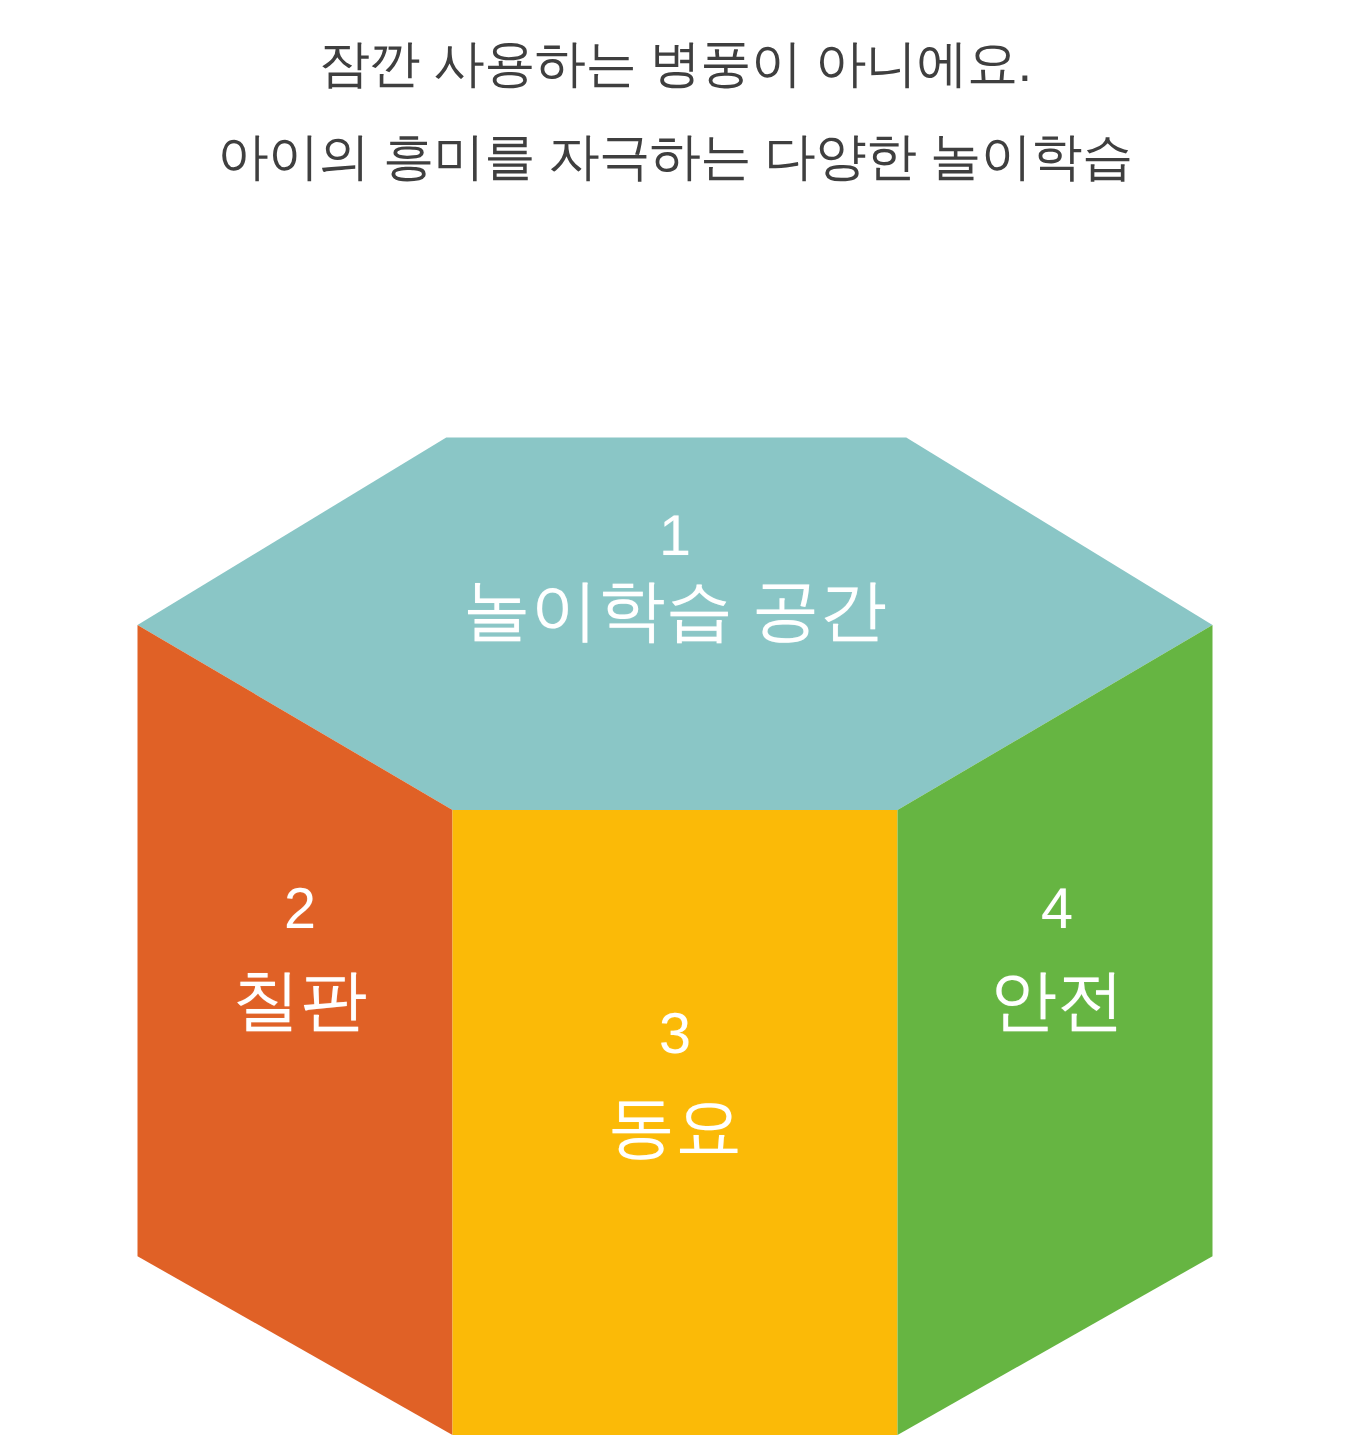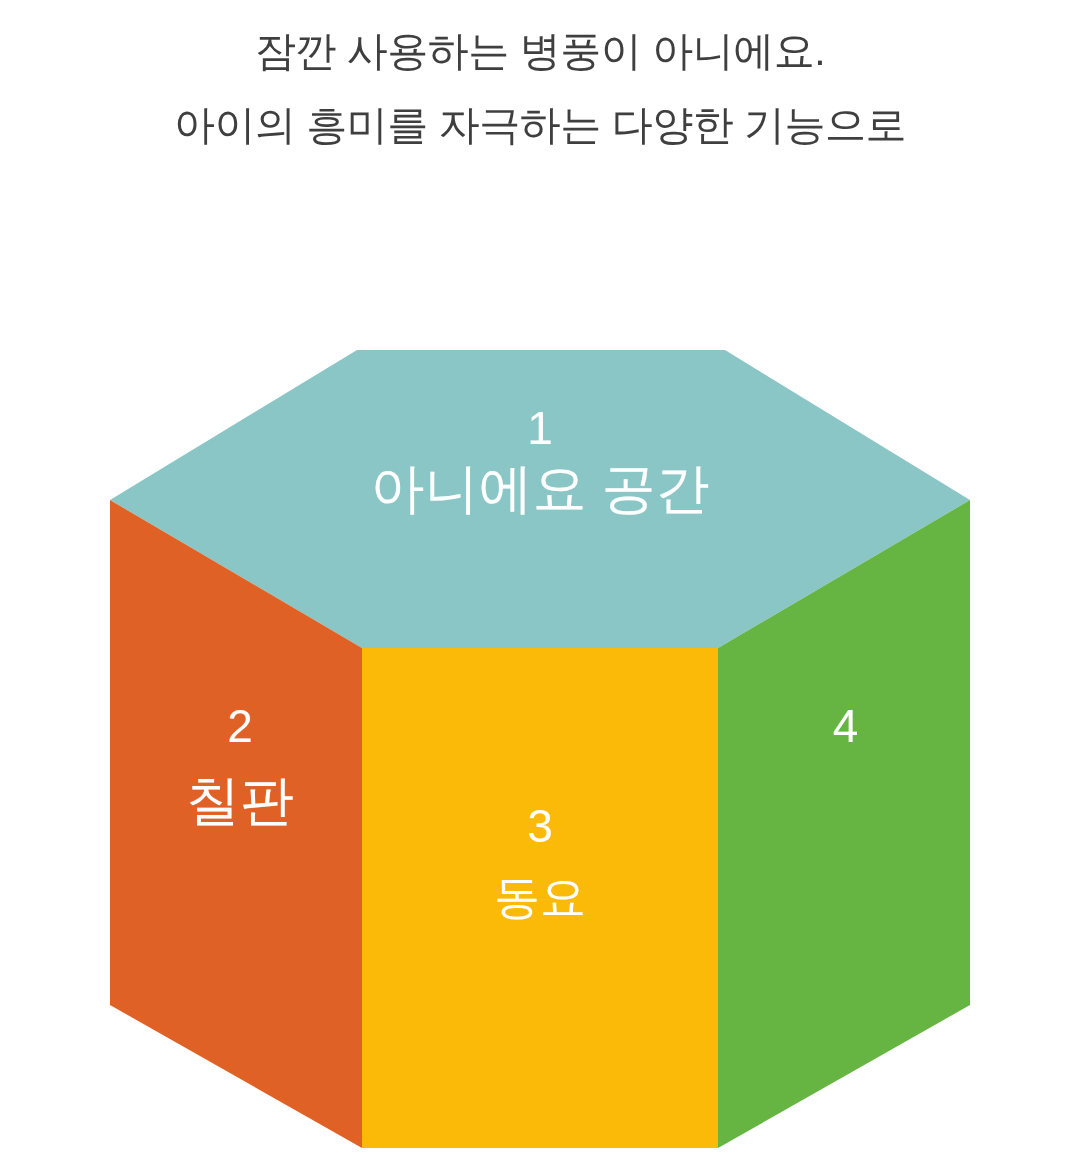--- a/index.html
+++ b/index.html
@@ -91,66 +91,67 @@
   #label-left .num { font-size: 46px; margin-bottom: 14px; }
   #label-left .txt { font-size: 54px; line-height: 1.2; }
 
   
   #label-front {
     left: 400px;
     top: 798px;
     width: 280px;
   }
   #label-front .num { font-size: 46px; margin-bottom: 16px; }
-  #label-front .txt { font-size: 46px; line-height: 1.2; }
+  #label-front .txt { font-size: 54px; line-height: 1.2; }
 
   
   #label-right {
     left: 733px;
     top: 698px;
     width: 225px;
   }
   #label-right .num { font-size: 46px; margin-bottom: 14px; }
   #label-right .txt { font-size: 54px; line-height: 1.2; }
 </style>
 </head>
 <body>
 
 <div id="page" style="background: rgb(255, 255, 255); border-radius: 18px;">
 
   <div class="heading" style="color: rgb(63, 63, 63);">
     <span class="line">잠깐 사용하는 병풍이 아니에요.</span>
-    <span class="line">아이의 흥미를 자극하는 다양한 기능으로</span>
+    <span class="line">아이의 흥미를 자극하는 다양한 놀이학습</span>
   </div>
 
   <div id="cube">
     <svg viewBox="0 0 1080 1163" xmlns="http://www.w3.org/2000/svg" shape-rendering="geometricPrecision">
 
       <polygon id="face-top-shape" points="357,350 725,350 970,500 718,648 362,648 110,500" fill="#8ac6c6"></polygon>
 
       <polygon id="face-left-shape" points="110,500 362,648 362,1148 110,1005" fill="#e06126"></polygon>
 
       <polygon id="face-front-shape" points="362,648 718,648 718,1148 362,1148" fill="#fbba07"></polygon>
 
       <polygon id="face-right-shape" points="718,648 970,500 970,1005 718,1148" fill="#66b542"></polygon>
     </svg>
 
     <div class="face-label" id="label-top" style="color: rgb(255, 255, 255);">
       <span class="num">1</span>
-      <span class="txt">아니에요 공간</span>
+      <span class="txt">놀이학습 공간</span>
     </div>
 
     <div class="face-label" id="label-left" style="color: rgb(255, 255, 255);">
       <span class="num">2</span>
       <span class="txt">칠판</span>
     </div>
 
     <div class="face-label" id="label-front" style="color: rgb(255, 255, 255);">
       <span class="num">3</span>
       <span class="txt">동요</span>
     </div>
 
     <div class="face-label" id="label-right" style="color: rgb(255, 255, 255);">
       <span class="num">4</span>
+      <span class="txt">안전</span>
     </div>
   </div>
 
 </div>
 
 </body></html>

